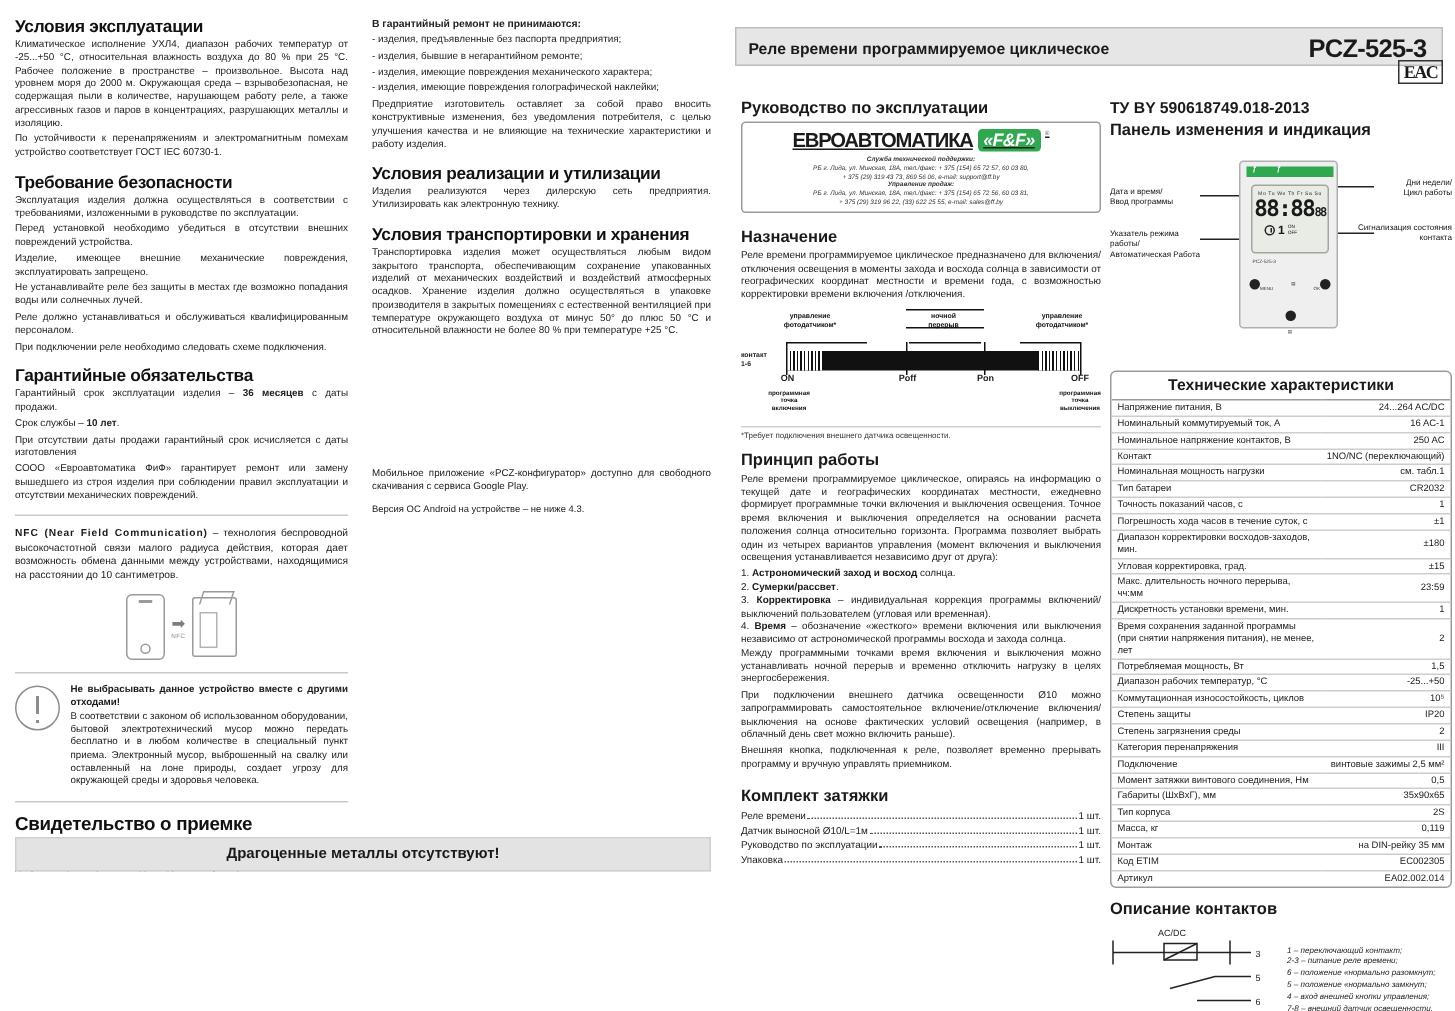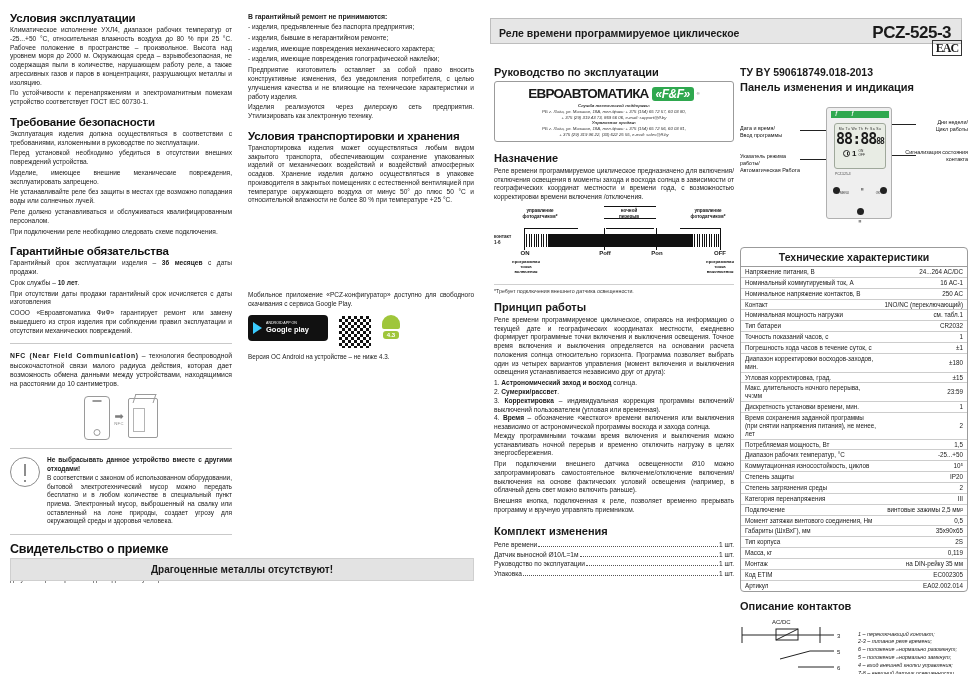--- a/index.html
+++ b/index.html
@@ -95,21 +95,21 @@
          font-size:12px; font-weight:bold; font-family:"Liberation Serif",serif;
          letter-spacing:-1px; line-height:15px; border:1px solid #333; text-align:center; }
 
   .rcols { position:relative; margin-top:8px; }
   .rcolA { position:absolute; left:4px; top:0; width:240px; }
   .rcolB { position:absolute; left:250px; top:0; width:228px; }
 
   
   .ffbox { border:1px solid #9b9b9b; border-radius:3px; padding:4px 4px 3px 4px;
            margin-top:3px; }
-  .ffrow { display:flex; align-items:center; justify-content:center; gap:3px; }
+  .ffrow { display:flex; justify-content:center; gap:3px;text-decoration:underline; }
   .ffname { font-size:13.5px; font-weight:bold; letter-spacing:-0.8px; }
   .ffmark { background:#2fa84f; color:#fff; font-size:12px; font-weight:bold;
             padding:0 4px; border-radius:3px; font-style:italic; letter-spacing:-0.5px; }
   .ffsup { font-size:4px; vertical-align:super; color:#555; }
   .ffsub { text-align:center; font-size:4.3px; line-height:1.35;
            font-style:italic; color:#333; margin-top:2px; }
   .ffsub .lbl { font-weight:bold; }
 
   
   .panel-wrap { position:relative; height:150px; margin-top:4px; }
@@ -261,41 +261,28 @@
     </div>
 
     <div class="col colB">
       <p class="body" style="font-weight:bold;font-size:6.9px">В гарантийный ремонт не принимаются:</p>
       <p class="body">- изделия, предъявленные без паспорта предприятия;</p>
       <p class="body">- изделия, бывшие в негарантийном ремонте;</p>
       <p class="body">- изделия, имеющие повреждения механического характера;</p>
       <p class="body">- изделия, имеющие повреждения голографической наклейки;</p>
       <p class="body">Предприятие изготовитель оставляет за собой право вносить конструктивные изменения, без уведомления потребителя, с целью улучшения качества и не влияющие на технические характеристики и работу изделия.</p>
 
+      <h2 class="sec" style="margin-top:9px">Условия реализации и утилизации</h2>
       <p class="body">Изделия реализуются через дилерскую сеть предприятия. Утилизировать как электронную технику.</p>
 
       <h2 class="sec" style="margin-top:9px">Условия транспортировки и хранения</h2>
       <p class="body">Транспортировка изделия может осуществляться любым видом закрытого транспорта, обеспечивающим сохранение упакованных изделий от механических воздействий и воздействий атмосферных осадков. Хранение изделия должно осуществляться в упаковке производителя в закрытых помещениях с естественной вентиляцией при температуре окружающего воздуха от минус 50° до плюс 50 °С и относительной влажности не более 80 % при температуре +25 °С.</p>
 
       <div style="margin-top:86px">
         <p class="mobtxt">Мобильное приложение «PCZ-конфигуратор» доступно для свободного скачивания с сервиса Google Play.</p>
-        <div class="gp-wrap">
-          <div class="gpbtn">
-            <div class="gp-tri"></div>
-            <div class="gp-txt">
-              <span class="s1">ANDROID APP ON</span>
-              <span class="s2">Google play</span>
-            </div>
-          </div>
-          <div class="qr"></div>
-          <div class="andro">
-            <div class="andro-body"></div>
-            <div class="andro-badge">4.3</div>
-          </div>
-        </div>
         <p class="vers">Версия ОС Android на устройстве – не ниже 4.3.</p>
       </div>
     </div>
 
     <div style="position:absolute;left:10px;top:548px;width:464px">
       <div class="metals">Драгоценные металлы отсутствуют!</div>
     </div>
   </div>
 
   <div class="right-page">
@@ -374,21 +361,21 @@
         <ol class="princ">
           <li><span>1. </span><b>Астрономический заход и восход</b><span> солнца.</span></li>
           <li><span>2. </span><b>Сумерки/рассвет</b><span>.</span></li>
           <li><span>3. </span><b>Корректировка</b><span> – индивидуальная коррекция программы включений/выключений пользователем (угловая или временная).</span></li>
           <li><span>4. </span><b>Время</b><span> – обозначение «жесткого» времени включения или выключения независимо от астрономической программы восхода и захода солнца.</span></li>
         </ol>
         <p class="body">Между программными точками время включения и выключения можно устанавливать ночной перерыв и временно отключить нагрузку в целях энергосбережения.</p>
         <p class="body">При подключении внешнего датчика освещенности Ø10 можно запрограммировать самостоятельное включение/отключение включения/ выключения на основе фактических условий освещения (например, в облачный день свет можно включить раньше).</p>
         <p class="body">Внешняя кнопка, подключенная к реле, позволяет временно прерывать программу и вручную управлять приемником.</p>
 
-        <h3 class="sec3" style="margin-top:10px">Комплект изменения</h3>
+        <h3 class="sec3" style="margin-top:10px">Комплект затяжки</h3>
         <div class="kit">
           <div class="row">
               <span class="nm">Реле времени</span>
               <span class="dots"></span>
               <span class="qt">1 шт.</span>
             </div>
           <div class="row">
               <span class="nm">Датчик выносной Ø10/L=1м</span>
               <span class="dots"></span>
               <span class="qt">1 шт.</span>

